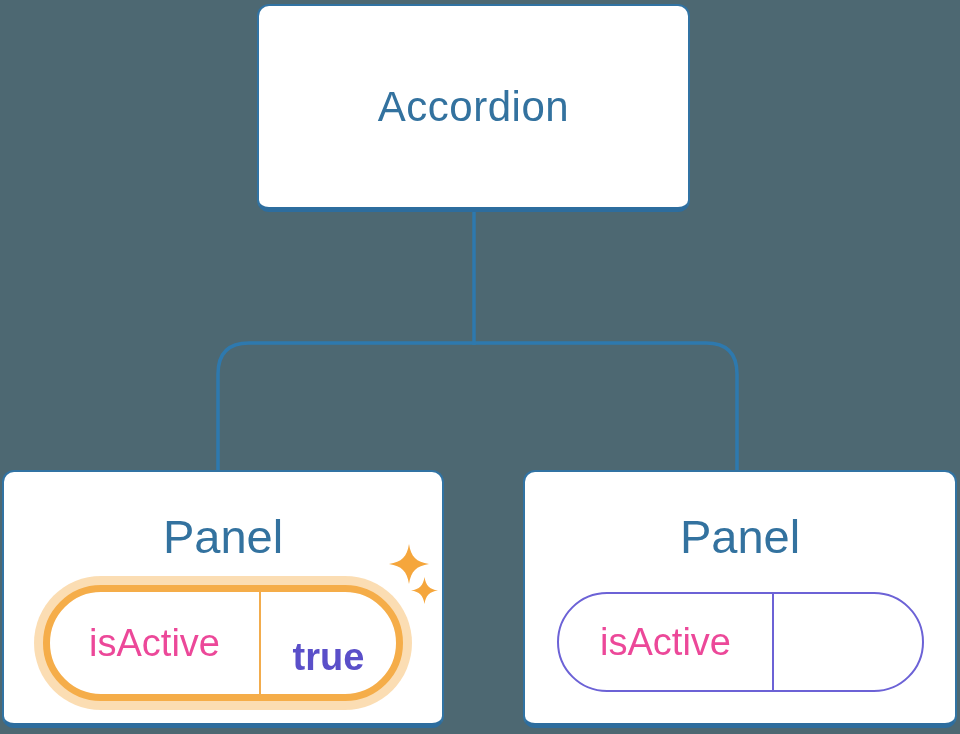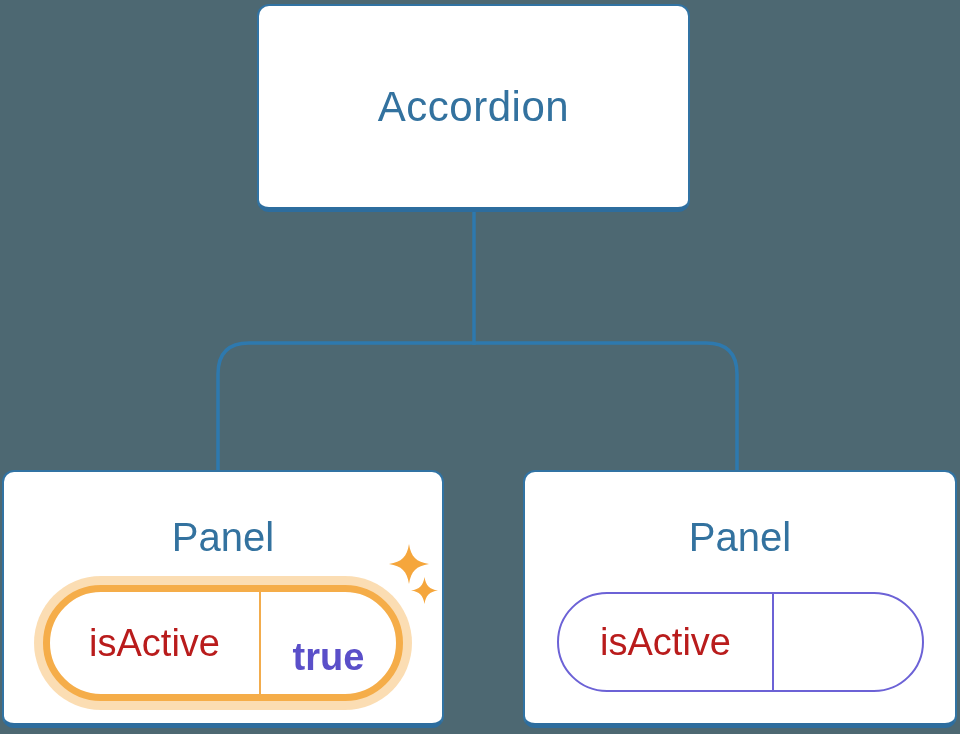--- a/index.html
+++ b/index.html
@@ -28,21 +28,21 @@
   }
   .node-title{
     color:#33729F;
     font-size:42px;
     letter-spacing:0.5px;
   }
   .panel-title{
     position:absolute;top:42px;left:0;width:100%;
     text-align:center;
     color:#33729F;
-    font-size:40px;
+    font-size:47px;
     line-height:46px;
   }
   .node-panel-left{left:2px;top:470px;width:442px;height:258px;}
   .node-panel-right{left:523px;top:470px;width:434px;height:258px;}
 
   
   .pill{
     position:absolute;
     box-sizing:border-box;
     display:flex;
@@ -56,21 +56,21 @@
     border:7px solid #F5AD49;
     box-shadow:0 0 0 9px rgba(245,173,73,0.42);
   }
   .pill-inactive{
     left:32px;top:120px;width:367px;height:100px;
     border:2px solid #6C62D6;
   }
   .cell{
     display:flex;align-items:center;justify-content:center;
     font-size:38px;
-    color:#b91c1c;
+    color:#ec4899;
   }
   .pill-active .cell-key{width:209px;}
   .pill-active .cell-value{flex:1;margin-top:28px;}
   .pill-inactive .cell-key{width:213px;}
   .pill-inactive .cell-value{flex:1;}
   .cell-value-bold{font-weight:bold;color:#5A4FC9;}
   .divider{width:2px;}
   .divider-orange{background:#F2AC4D;}
   .divider-purple{background:#6C62D6;}
 

